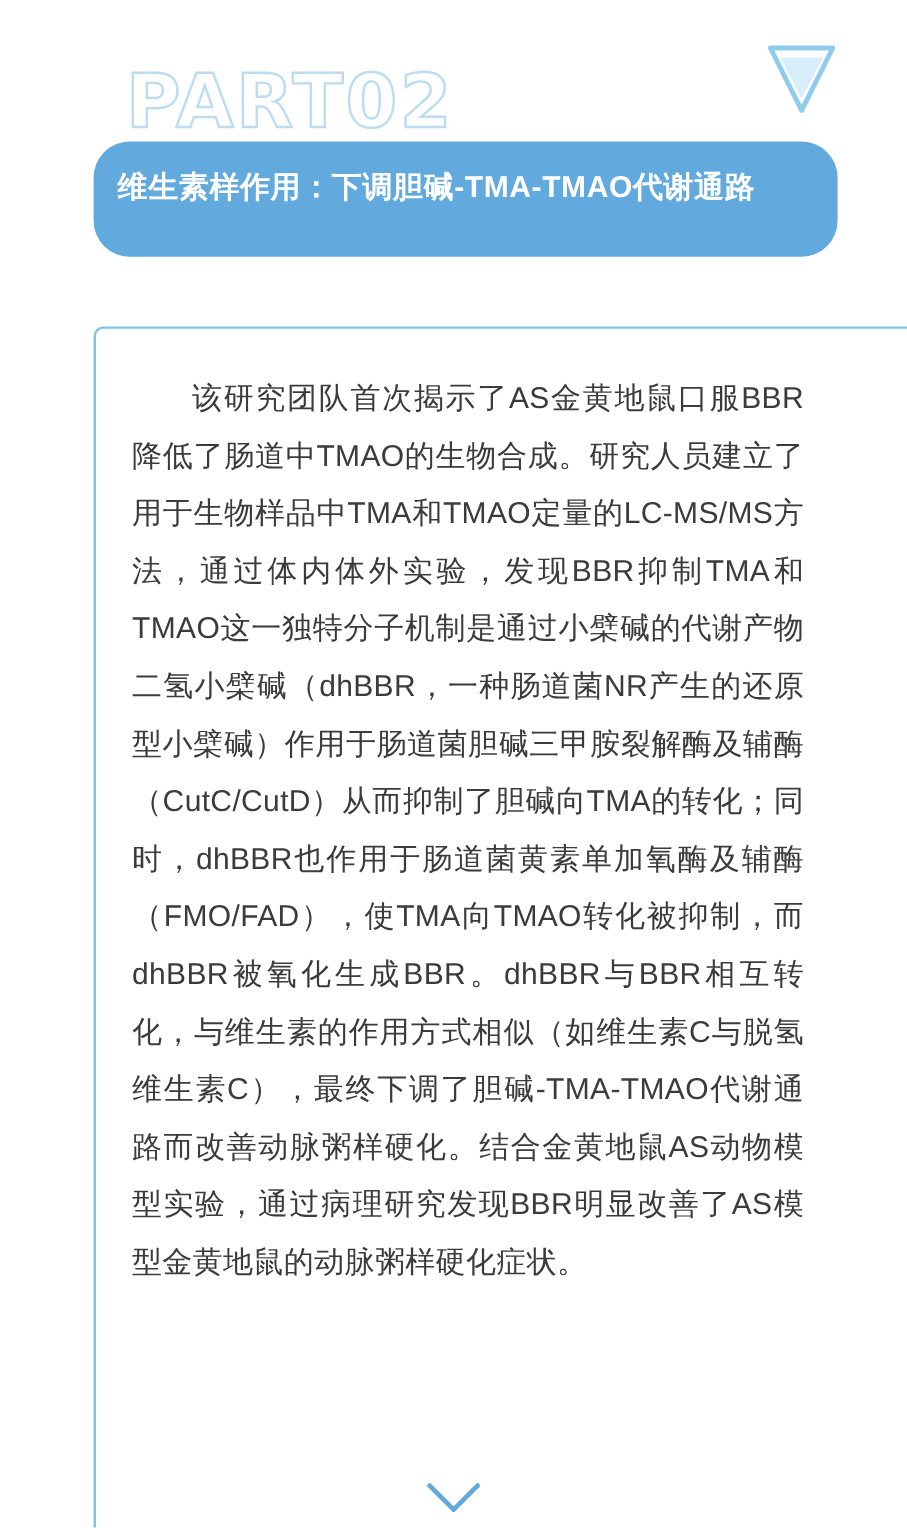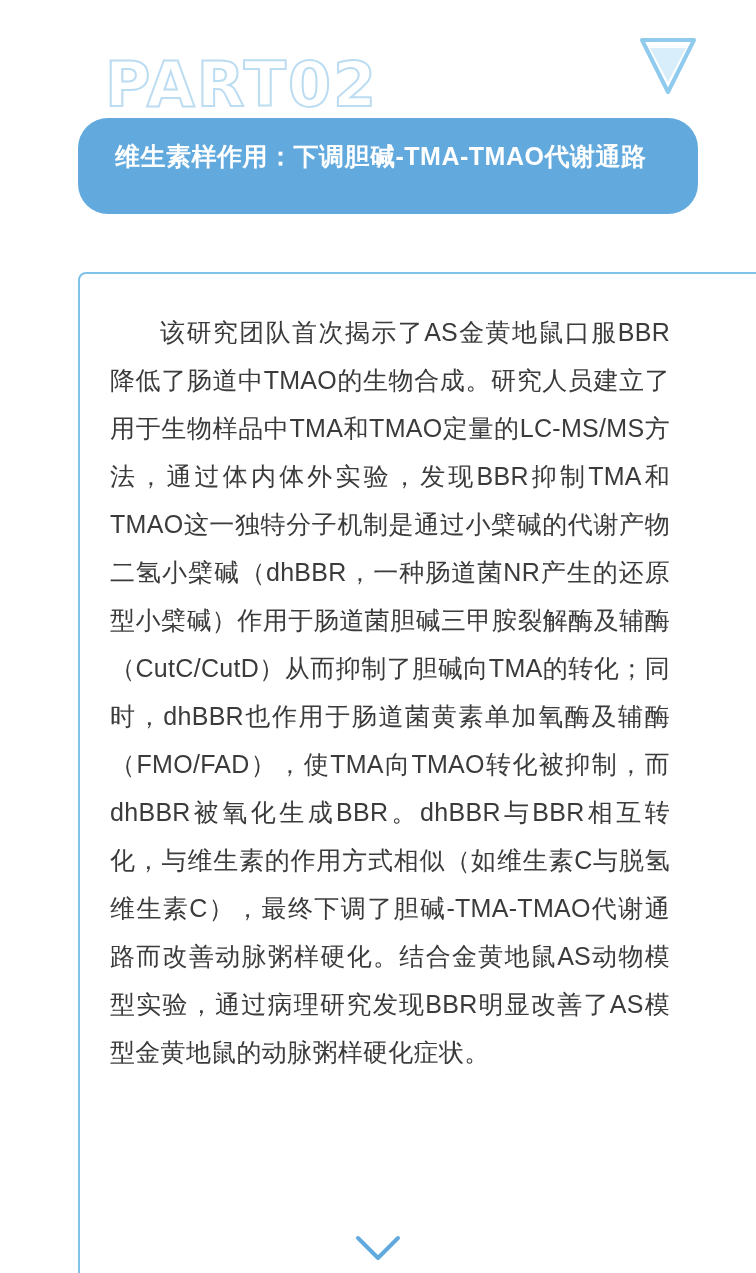--- a/index.html
+++ b/index.html
@@ -49,21 +49,21 @@
   
   .header-pill {
     position: absolute;
     left: 78px;
     top: 118px;
     width: 620px;
     min-height: 96px;
     box-sizing: border-box;
     background: #62aadd;
     border-radius: 30px;
-    padding: 20px 26px 20px 37px;
+    padding: 20px 26px 20px 20px;
     color: #ffffff;
     font-size: 25px;
     font-weight: 700;
     line-height: 1.45;
     letter-spacing: 0.5px;
   }
 
   
   .body-card {
     position: absolute;

